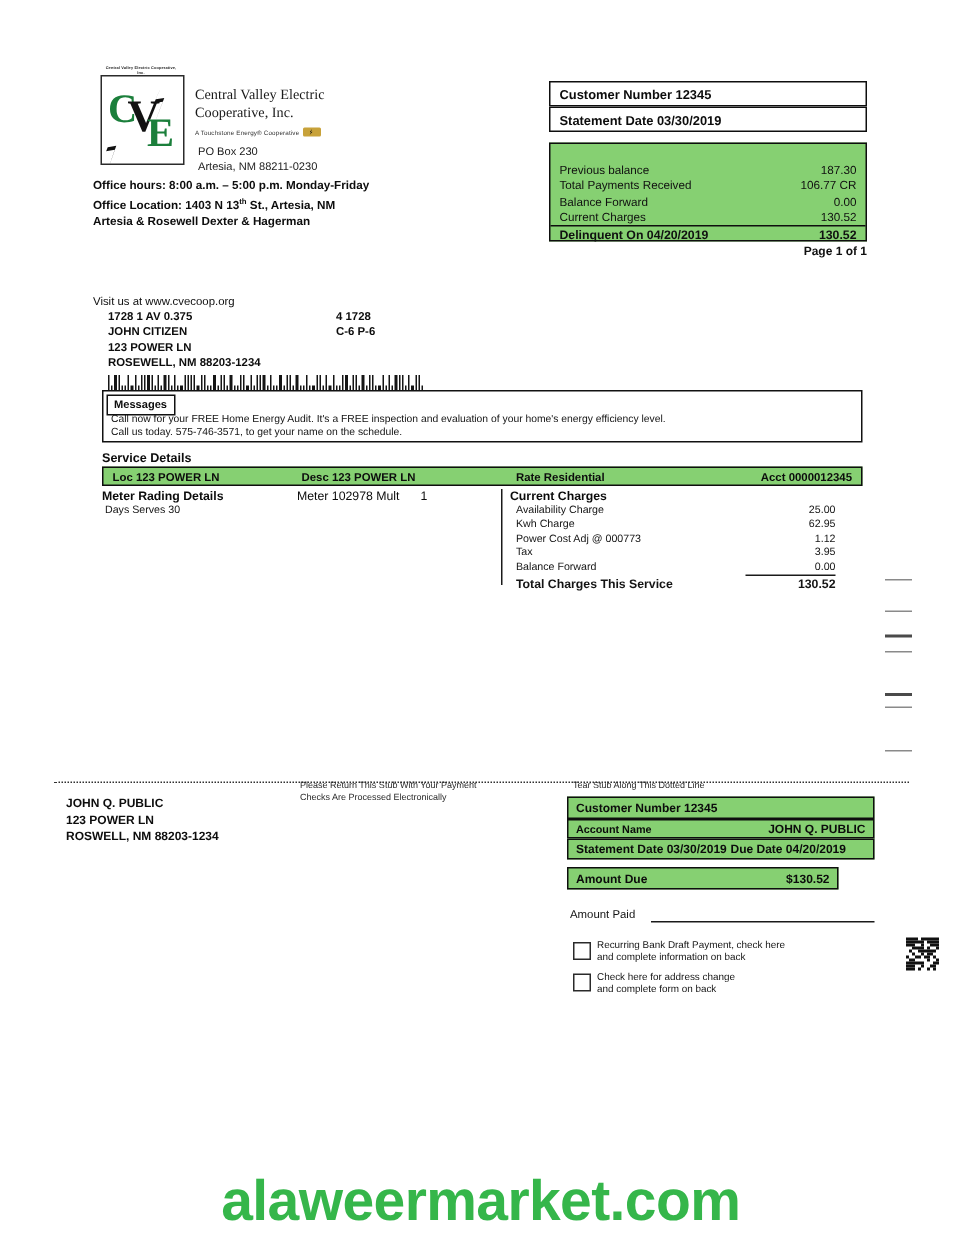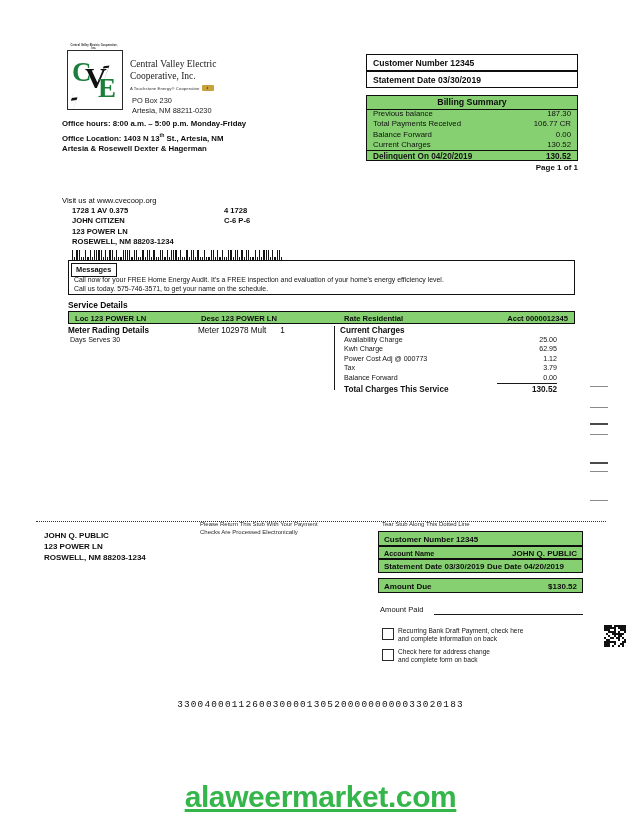--- a/index.html
+++ b/index.html
@@ -404,21 +404,21 @@
     left: 44px; top: 530px;
     font-size: 8px;
     font-weight: bold;
     line-height: 11px;
     color: #0d0d0d;
   }
 
   .stub-cust-box { left: 378px; top: 531px; width: 205px; height: 15px; }
   .stub-acct-box { left: 378px; top: 546px; width: 205px; height: 13px; }
   .stub-date-box { left: 378px; top: 559px; width: 205px; height: 14px; }
-  .stub-amt-box  { left: 378px; top: 578px; width: 205px; height: 15px; }
+  .stub-amt-box  { left: 378px; top: 578px; width: 181px; height: 15px; }
 
   .sb-left {
     position: absolute;
     left: 5px; top: 50%;
     transform: translateY(-50%);
     font-size: 8px;
     font-weight: bold;
     color: #0c0c0c;
   }
   .sb-right {
@@ -494,25 +494,24 @@
     font-size: 9.4px;
     letter-spacing: 1.2px;
     color: #101010;
   }
 
   .watermark {
     position: absolute;
     left: 0; right: 0;
     top: 780px;
     text-align: center;
-    font-size: 30px;
+    font-size: 38px;
     font-weight: bold;
     color: #35b64a;
     letter-spacing: -0.4px;
-    text-decoration: underline;
   }
 </style>
 </head>
 <body>
 
 <div class="page">
 
   <div class="masthead">
 
     <div class="logo-wrap">
@@ -656,21 +655,20 @@
   </div>
 
   <div class="box white cust-num-box">
     <span class="boxrow-text">Customer Number 12345</span>
   </div>
   <div class="box white stmt-date-box">
     <span class="boxrow-text">Statement Date 03/30/2019</span>
   </div>
 
   <div class="box green summary-box">
-    <div class="summary-title">Billing Summary</div>
     <div class="sum-rows" id="sumrows">
         <div class="sum-row">
           <span class="lab">Previous balance</span>
           <span class="val">187.30</span>
         </div>
         <div class="sum-row">
           <span class="lab">Total Payments Received</span>
           <span class="val">106.77 CR</span>
         </div>
         <div class="sum-row">
@@ -726,21 +724,21 @@
           <div class="cc-row">
             <span class="cc-lab">Kwh Charge</span>
             <span class="cc-val">62.95</span>
           </div>
           <div class="cc-row">
             <span class="cc-lab">Power Cost Adj @ 000773</span>
             <span class="cc-val">1.12</span>
           </div>
           <div class="cc-row">
             <span class="cc-lab">Tax</span>
-            <span class="cc-val">3.79</span>
+            <span class="cc-val">3.95</span>
           </div>
           <div class="cc-row">
             <span class="cc-lab">Balance Forward</span>
             <span class="cc-val ul">0.00</span>
           </div>
         </div>
       <div class="cc-row total">
         <span class="cc-lab">Total Charges This Service</span>
         <span class="cc-val">130.52</span>
       </div>
@@ -873,16 +871,15 @@
       <i style="left: 16px; top: 18px;"></i>
       <i style="left: 18px; top: 18px;"></i>
       <i style="left: 0px; top: 20px;"></i>
       <i style="left: 2px; top: 20px;"></i>
       <i style="left: 4px; top: 20px;"></i>
       <i style="left: 8px; top: 20px;"></i>
       <i style="left: 14px; top: 20px;"></i>
       <i style="left: 18px; top: 20px;"></i>
     </div>
 
-  <div class="scanline">330040001126003000013052000000000033020183</div>
 
   <div class="watermark">alaweermarket.com</div>
 </div>
 
 </body></html>

